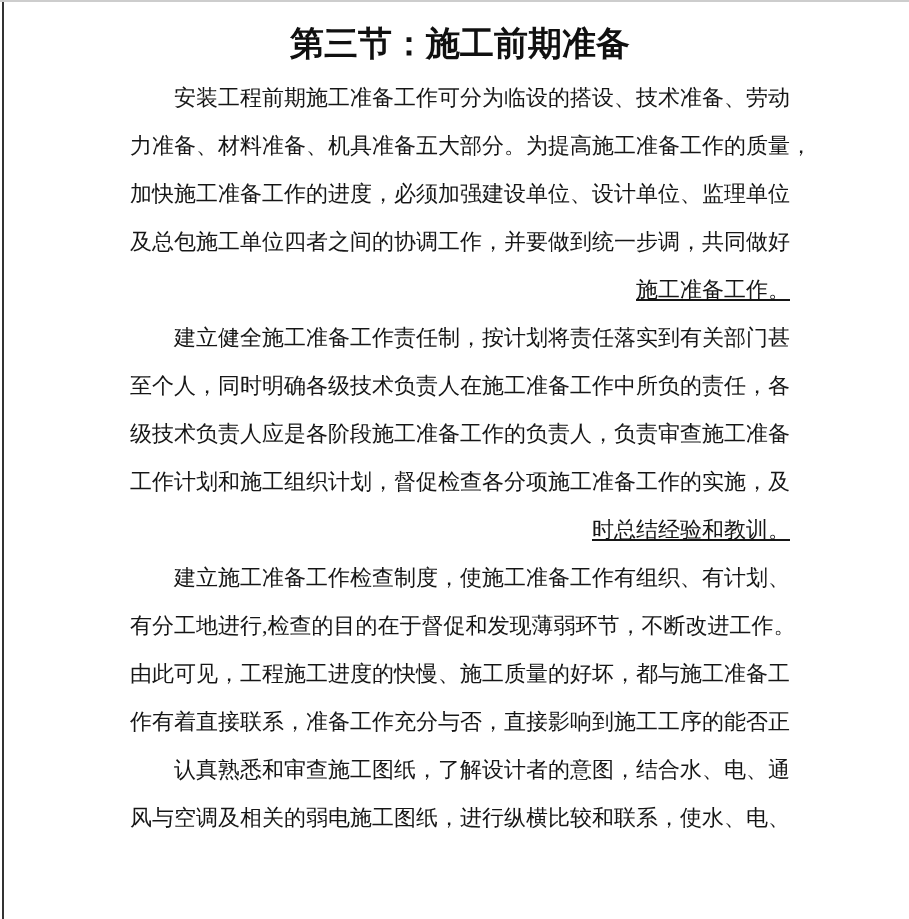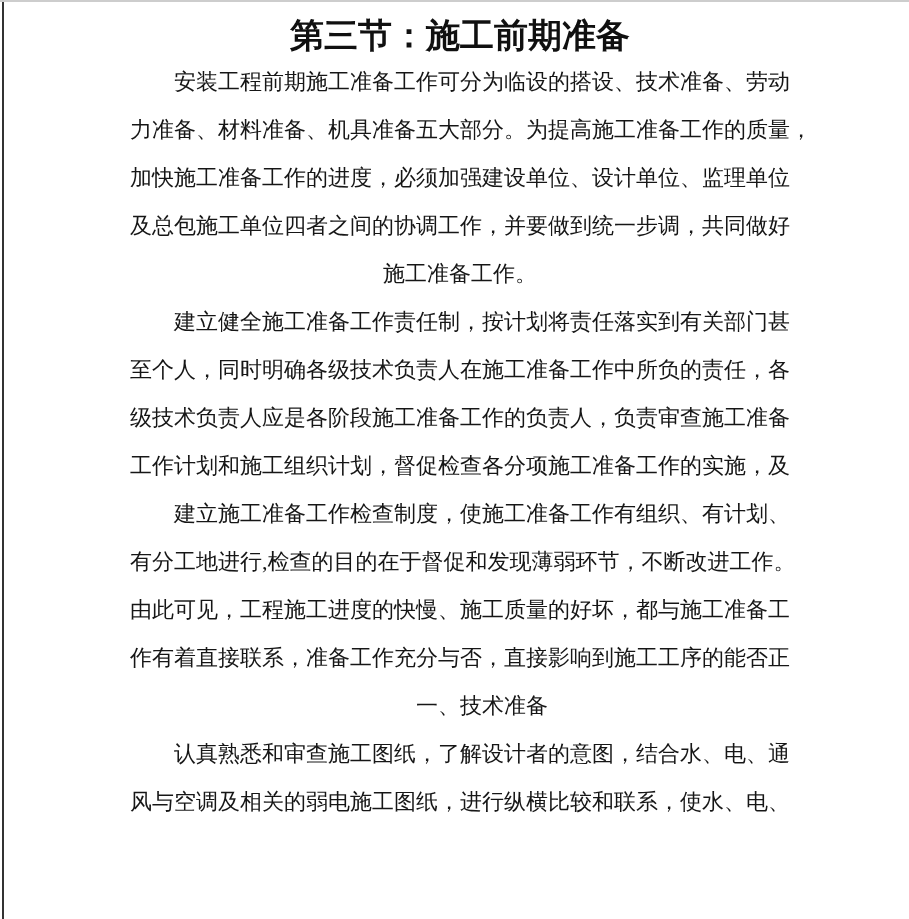--- a/index.html
+++ b/index.html
@@ -31,42 +31,43 @@
     height: 917px;
     background: #333333;
   }
   .content {
     position: absolute;
     left: 130px;
     top: 14px;
     width: 660px;
   }
   .doc-title {
-    margin: 0;
+    margin: 8px;
     font-size: 34px;
     font-weight: bold;
     line-height: 44px;
     text-align: center;
     color: #101010;
     white-space: nowrap;
     font-family: Liberation Serif, serif;
   }
   .paragraph {
     margin: 0;
   }
   .line {
     height: 48px;
     font-size: 22px;
     color: #161616;
     overflow: visible;
   }
   .line.plain {
     line-height: 48px;
     white-space: nowrap;
-    text-align: center;
+    text-align: right;
+    text-decoration: underline;
   }
   .line.justified {
     display: flex;
     justify-content: space-between;
     align-items: stretch;
   }
   .line.justified .ch {
     display: block;
     line-height: 48px;
     white-space: pre;
@@ -334,20 +335,21 @@
             <span class="ch">准</span>
             <span class="ch">备</span>
             <span class="ch">工</span>
             <span class="ch">作</span>
             <span class="ch">的</span>
             <span class="ch">实</span>
             <span class="ch">施</span>
             <span class="ch">，</span>
             <span class="ch">及</span>
           </div>
+          <div class="line plain">时总结经验和教训。</div>
         </div>
         <div class="paragraph">
           <div class="line justified indent">
             <span class="ch">建</span>
             <span class="ch">立</span>
             <span class="ch">施</span>
             <span class="ch">工</span>
             <span class="ch">准</span>
             <span class="ch">备</span>
             <span class="ch">工</span>
@@ -465,23 +467,20 @@
             <span class="ch">工</span>
             <span class="ch">工</span>
             <span class="ch">序</span>
             <span class="ch">的</span>
             <span class="ch">能</span>
             <span class="ch">否</span>
             <span class="ch">正</span>
           </div>
         </div>
         <div class="paragraph">
-          <div class="line plain indent">一、技术准备</div>
-        </div>
-        <div class="paragraph">
           <div class="line justified indent">
             <span class="ch">认</span>
             <span class="ch">真</span>
             <span class="ch">熟</span>
             <span class="ch">悉</span>
             <span class="ch">和</span>
             <span class="ch">审</span>
             <span class="ch">查</span>
             <span class="ch">施</span>
             <span class="ch">工</span>

